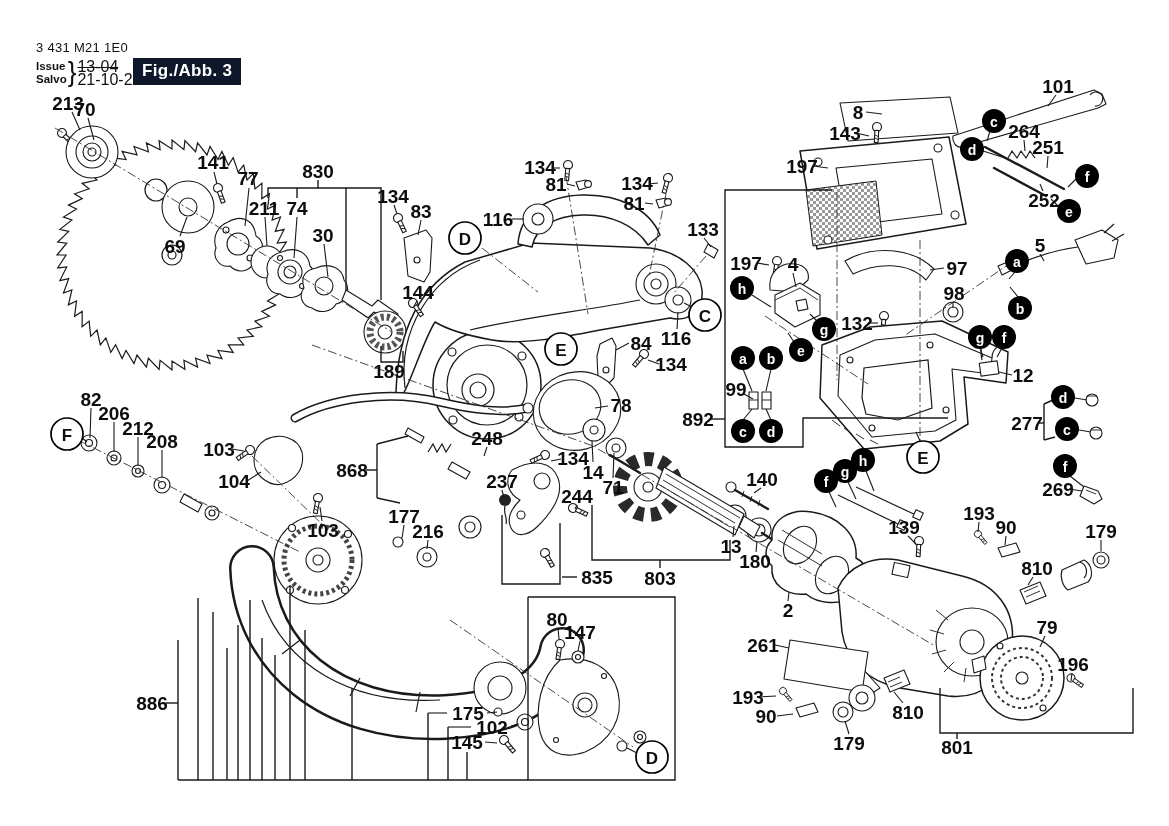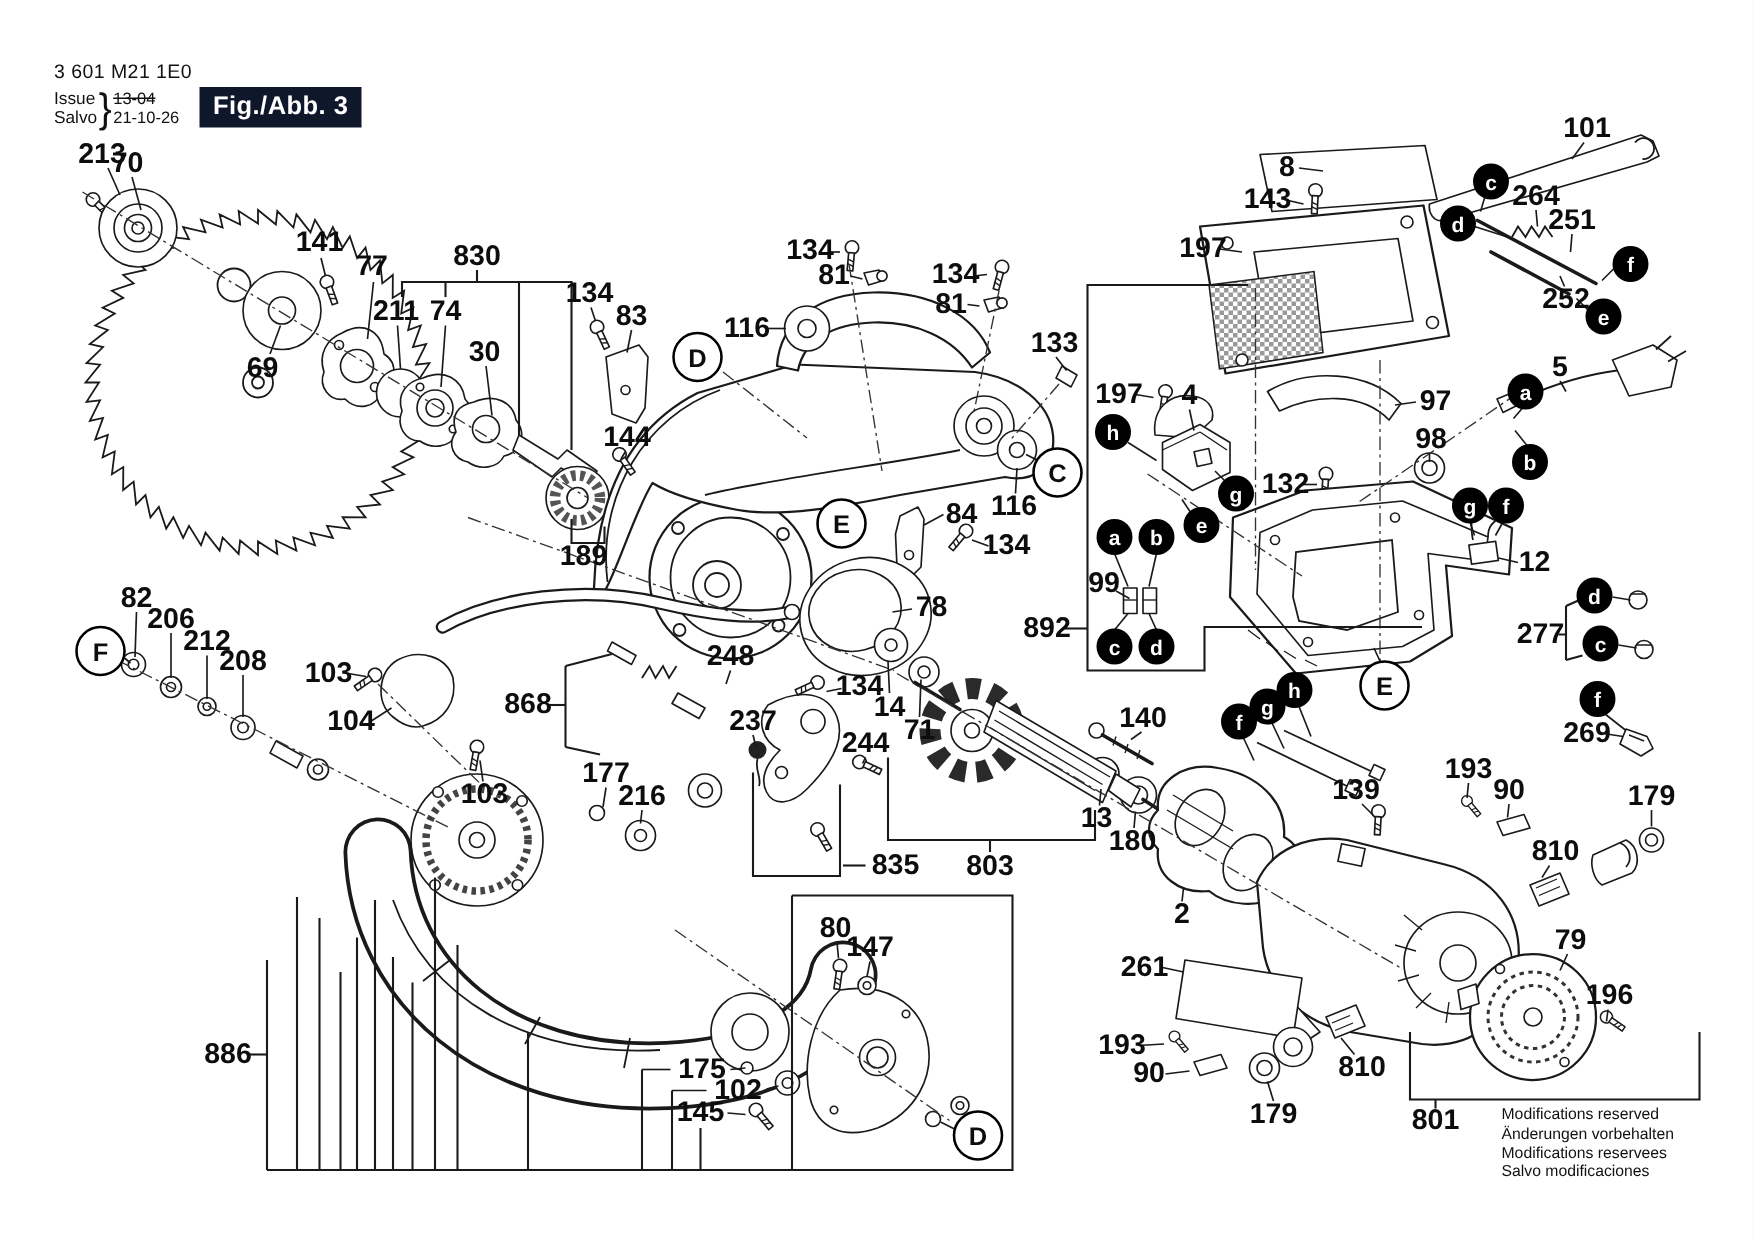--- a/index.html
+++ b/index.html
@@ -2,23 +2,23 @@
 <html><head>
 <meta charset="utf-8">
 <style>
   html,body{margin:0;padding:0;background:#f2f2f2;}
   #page{position:relative;width:1169px;height:826px;background:#ffffff;overflow:hidden;
         font-family:"Liberation Sans", sans-serif;color:#111;}
   
   #hdr{position:absolute;left:36px;top:40px;}
   .pn{font-size:13px;letter-spacing:.3px;}
   .issue-row{display:flex;align-items:center;margin-top:2px;}
-  .is-col{font-size:11.5px;line-height:13px;}
+  .is-col{font-size:11.5px;line-height:13px;font-weight:bold;}
   .brace{font-size:26px;font-weight:300;margin:0 1px 0 1px;transform:scaleY(1.05);}
-  .val-col{font-size:11px;line-height:13px;}
+  .val-col{font-size:16px;line-height:13px;}
   .strike{text-decoration:line-through;}
   #figbox{position:absolute;left:133px;top:58px;background:#0f172a;color:#fff;
           font-size:17px;font-weight:700;padding:3px 9px 4px 9px;letter-spacing:.3px;}
   
   #ftr{position:absolute;left:1001px;top:737px;font-size:10.5px;line-height:12.8px;white-space:nowrap;}
   
   .ol{fill:#fff;stroke:#1a1a1a;stroke-width:1.5;stroke-linejoin:round;}
   .ol2{fill:#fff;stroke:#1a1a1a;stroke-width:1.1;stroke-linejoin:round;}
   .ln{fill:none;stroke:#1a1a1a;stroke-width:1.2;}
   .lnth{fill:none;stroke:#1a1a1a;stroke-width:.9;}
@@ -26,21 +26,21 @@
   .plbl{font:700 19px "Liberation Sans",sans-serif;fill:#0d0d0d;}
   .wletter{font:700 17px "Liberation Sans",sans-serif;fill:#0d0d0d;}
   .bletter{font:700 14px "Liberation Sans",sans-serif;fill:#fff;}
 </style>
 </head>
 <body>
 
 <div id="page">
 
   <div id="hdr">
-    <div class="pn">3 601 M21 1E0</div>
+    <div class="pn">3 431 M21 1E0</div>
     <div class="issue-row">
       <div class="is-col">
         <div>Issue</div>
         <div>Salvo</div>
       </div>
       <div class="brace">}</div>
       <div class="val-col">
         <div class="strike">13-04</div>
         <div>21-10-26</div>
       </div>
@@ -656,19 +656,13 @@
       <circle cx="1065" cy="466" r="12" fill="#000" stroke="#000" stroke-width="0"></circle>
       <text x="1065" y="466.5" text-anchor="middle" dominant-baseline="central" class="bletter">f</text>
       <circle cx="826" cy="481" r="12" fill="#000" stroke="#000" stroke-width="0"></circle>
       <text x="826" y="481.5" text-anchor="middle" dominant-baseline="central" class="bletter">f</text>
       <circle cx="845" cy="471" r="12" fill="#000" stroke="#000" stroke-width="0"></circle>
       <text x="845" y="471.5" text-anchor="middle" dominant-baseline="central" class="bletter">g</text>
       <circle cx="863" cy="460" r="12" fill="#000" stroke="#000" stroke-width="0"></circle>
       <text x="863" y="460.5" text-anchor="middle" dominant-baseline="central" class="bletter">h</text>
     </svg>
 
-  <div id="ftr">
-      <div>Modifications reserved</div>
-      <div>Änderungen vorbehalten</div>
-      <div>Modifications reservees</div>
-      <div>Salvo modificaciones</div>
-    </div>
 </div>
 
 </body></html>

